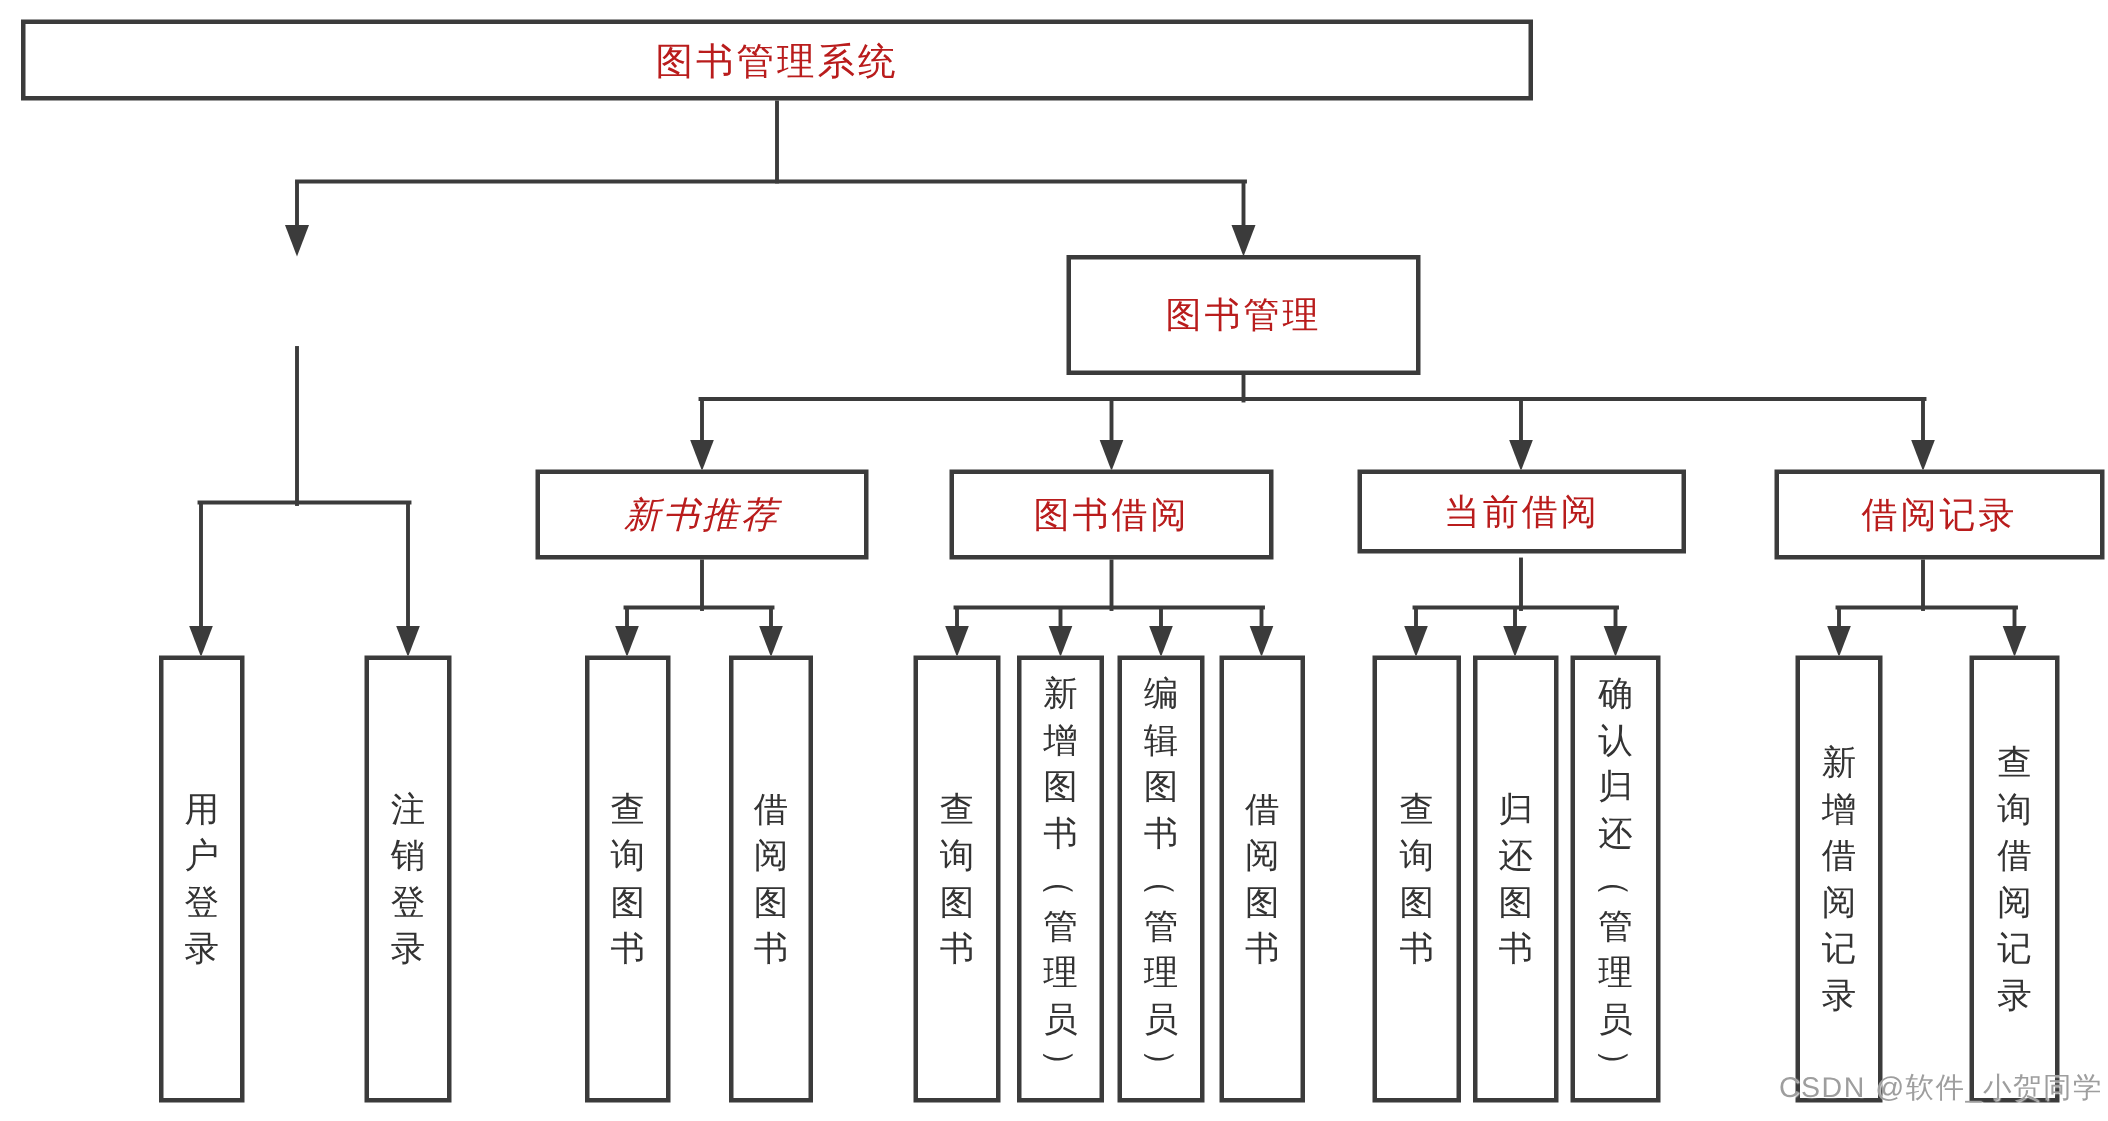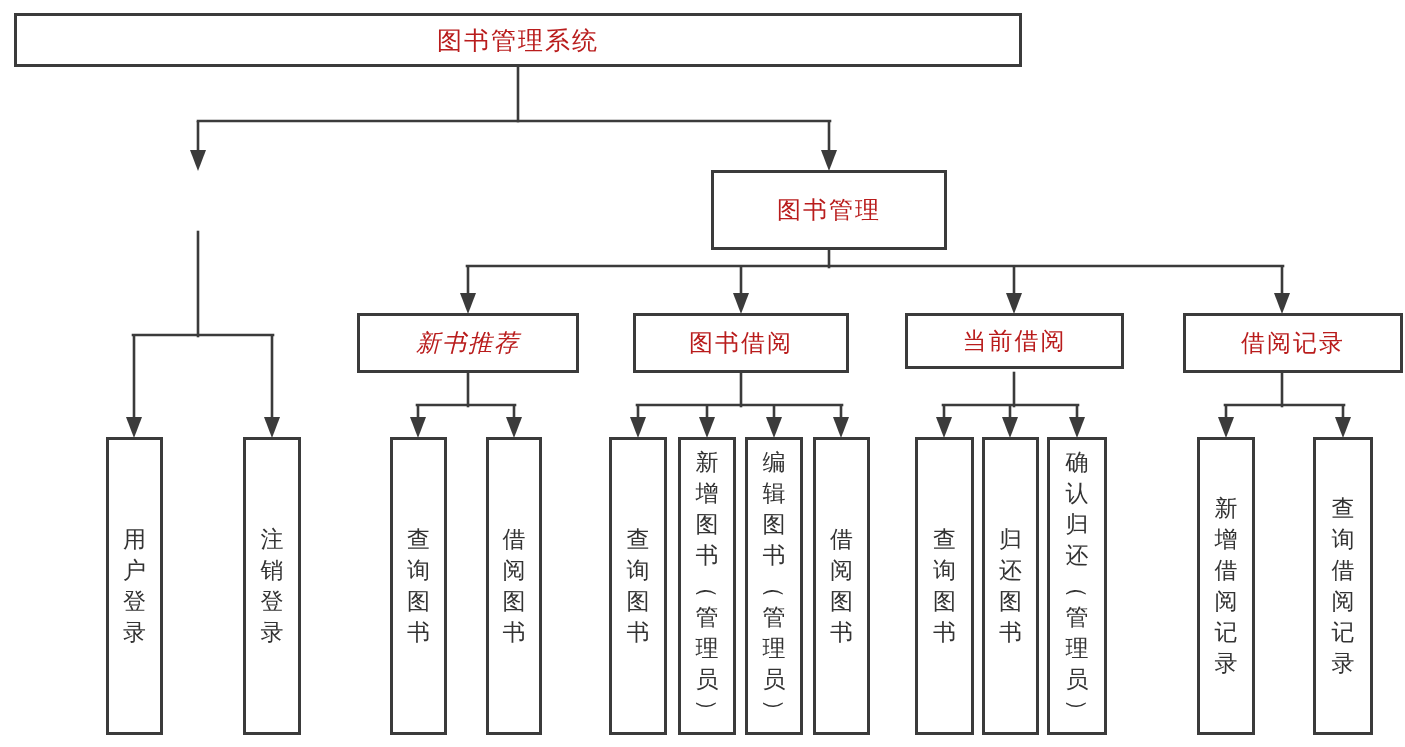--- a/index.html
+++ b/index.html
@@ -196,13 +196,14 @@
     </div>
   <div class="leaf" style="left:1313px;top:437px;width:60px;height:298px;">
       <span class="vchar">查</span>
       <span class="vchar">询</span>
       <span class="vchar">借</span>
       <span class="vchar">阅</span>
       <span class="vchar">记</span>
       <span class="vchar">录</span>
     </div>
 
+  <div class="watermark">CSDN @软件_小贺同学</div>
 </div>
 
 </body></html>

